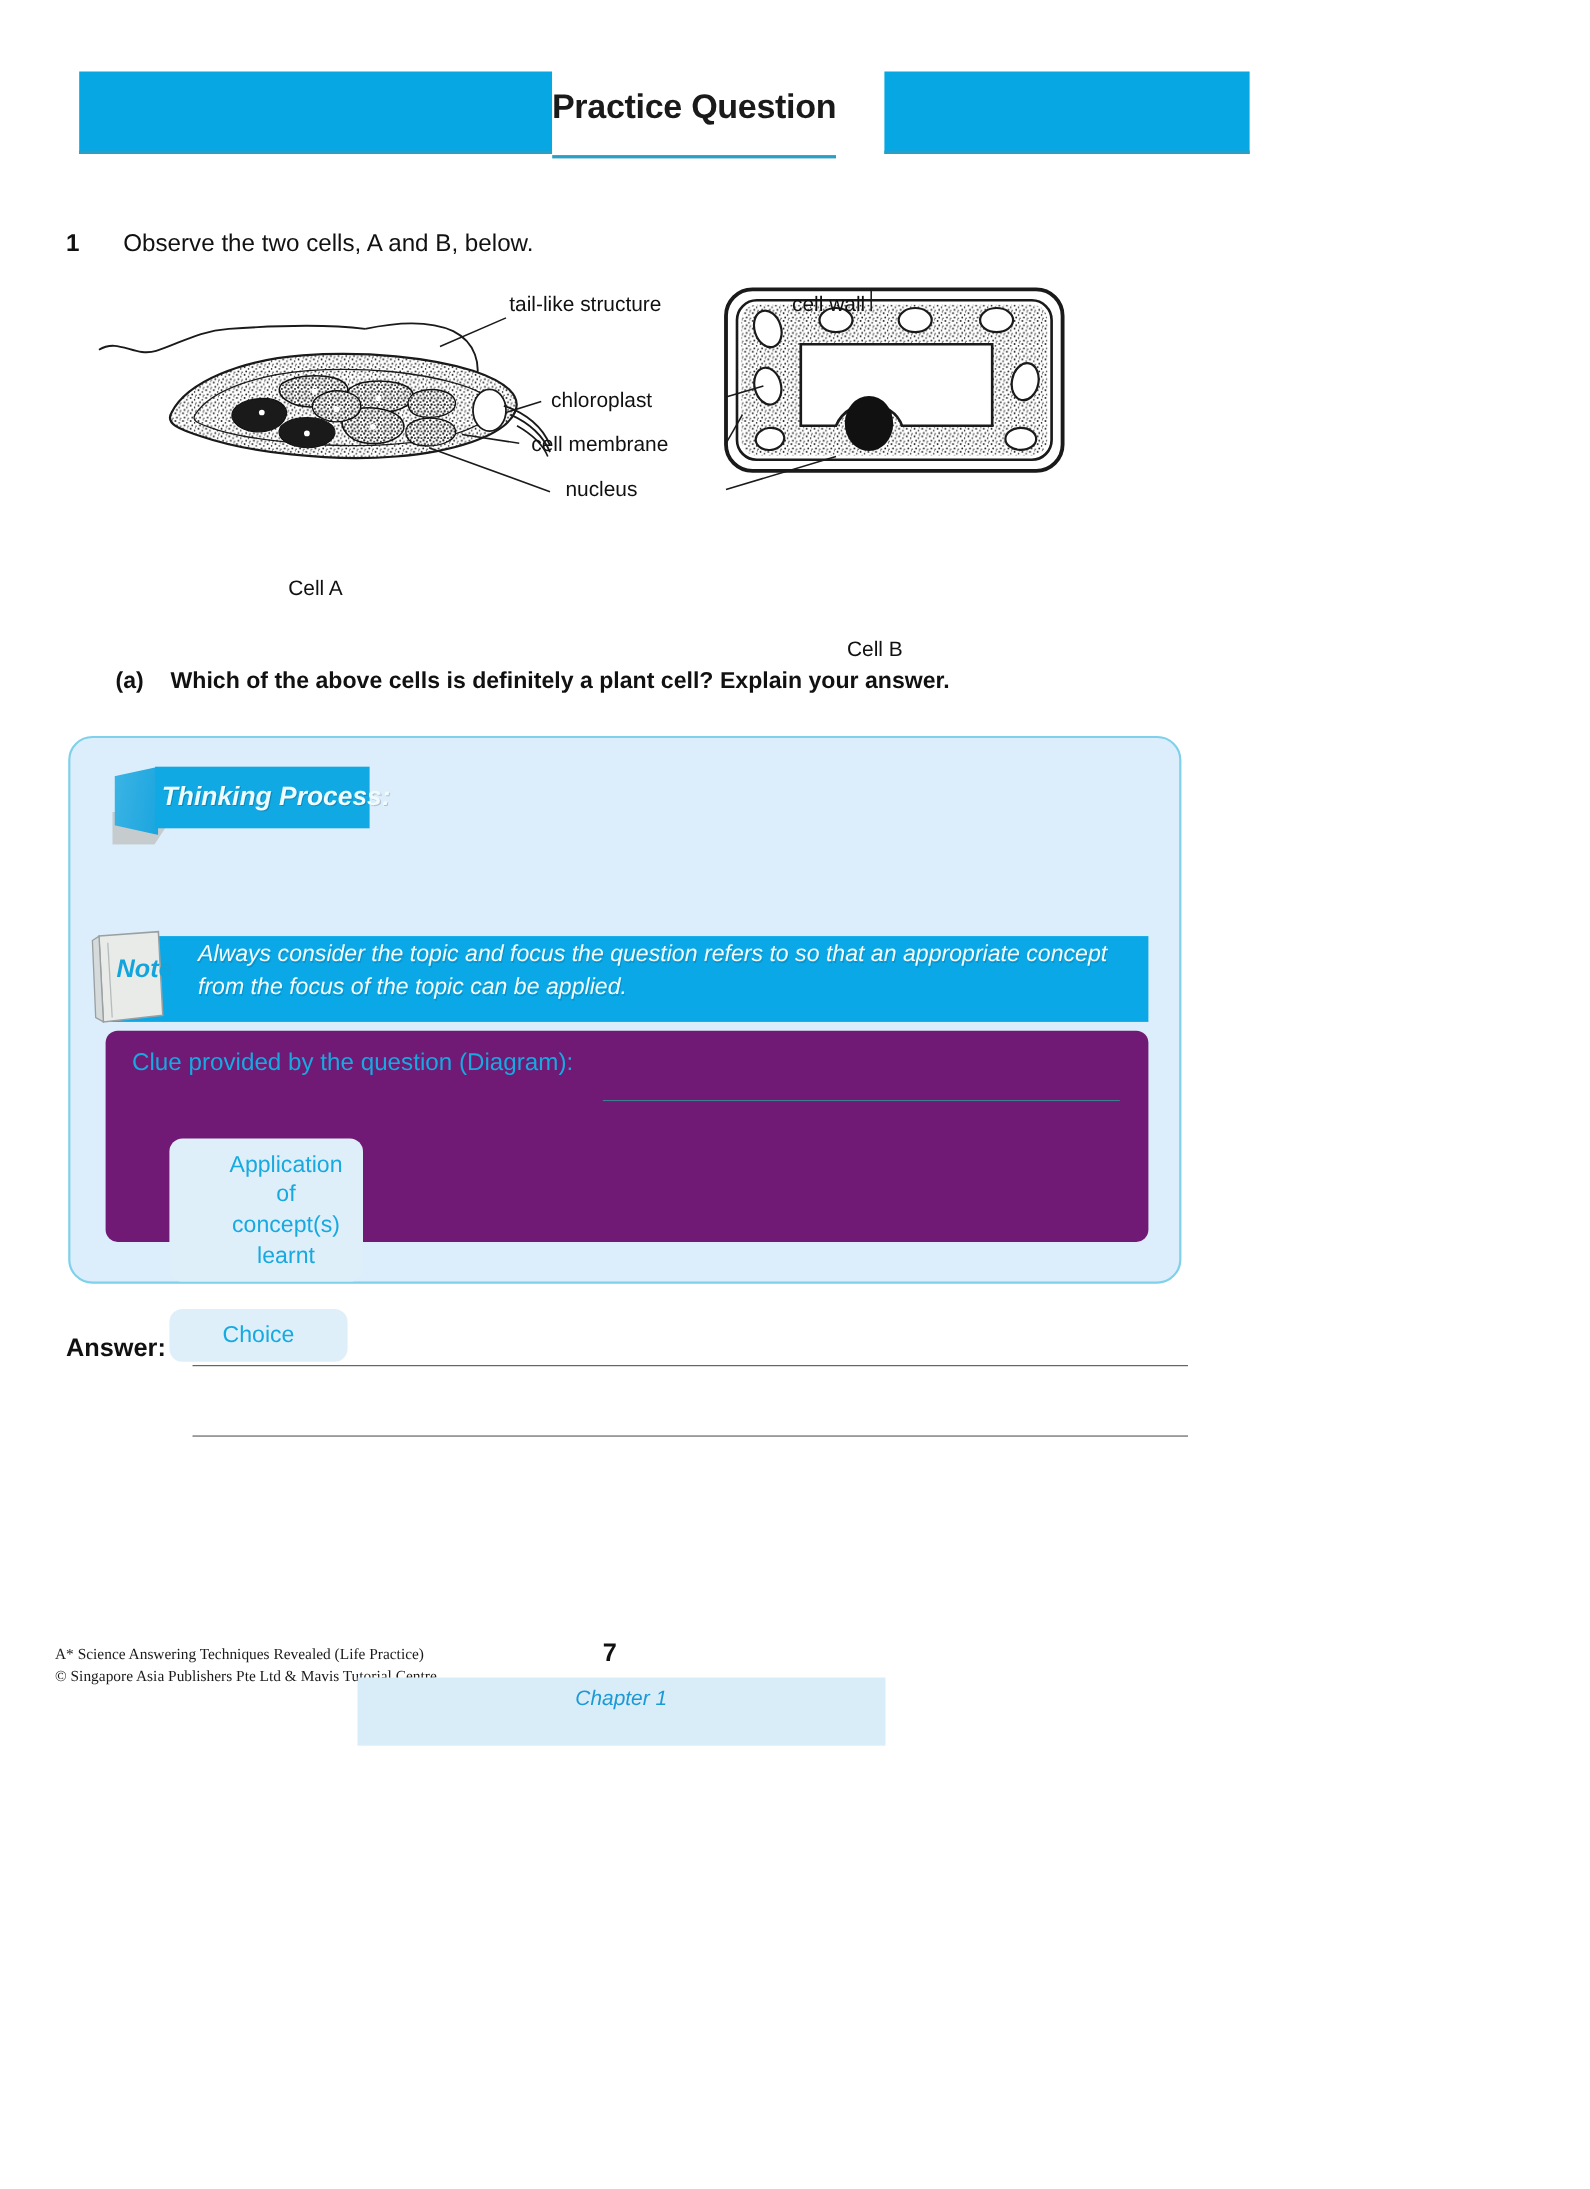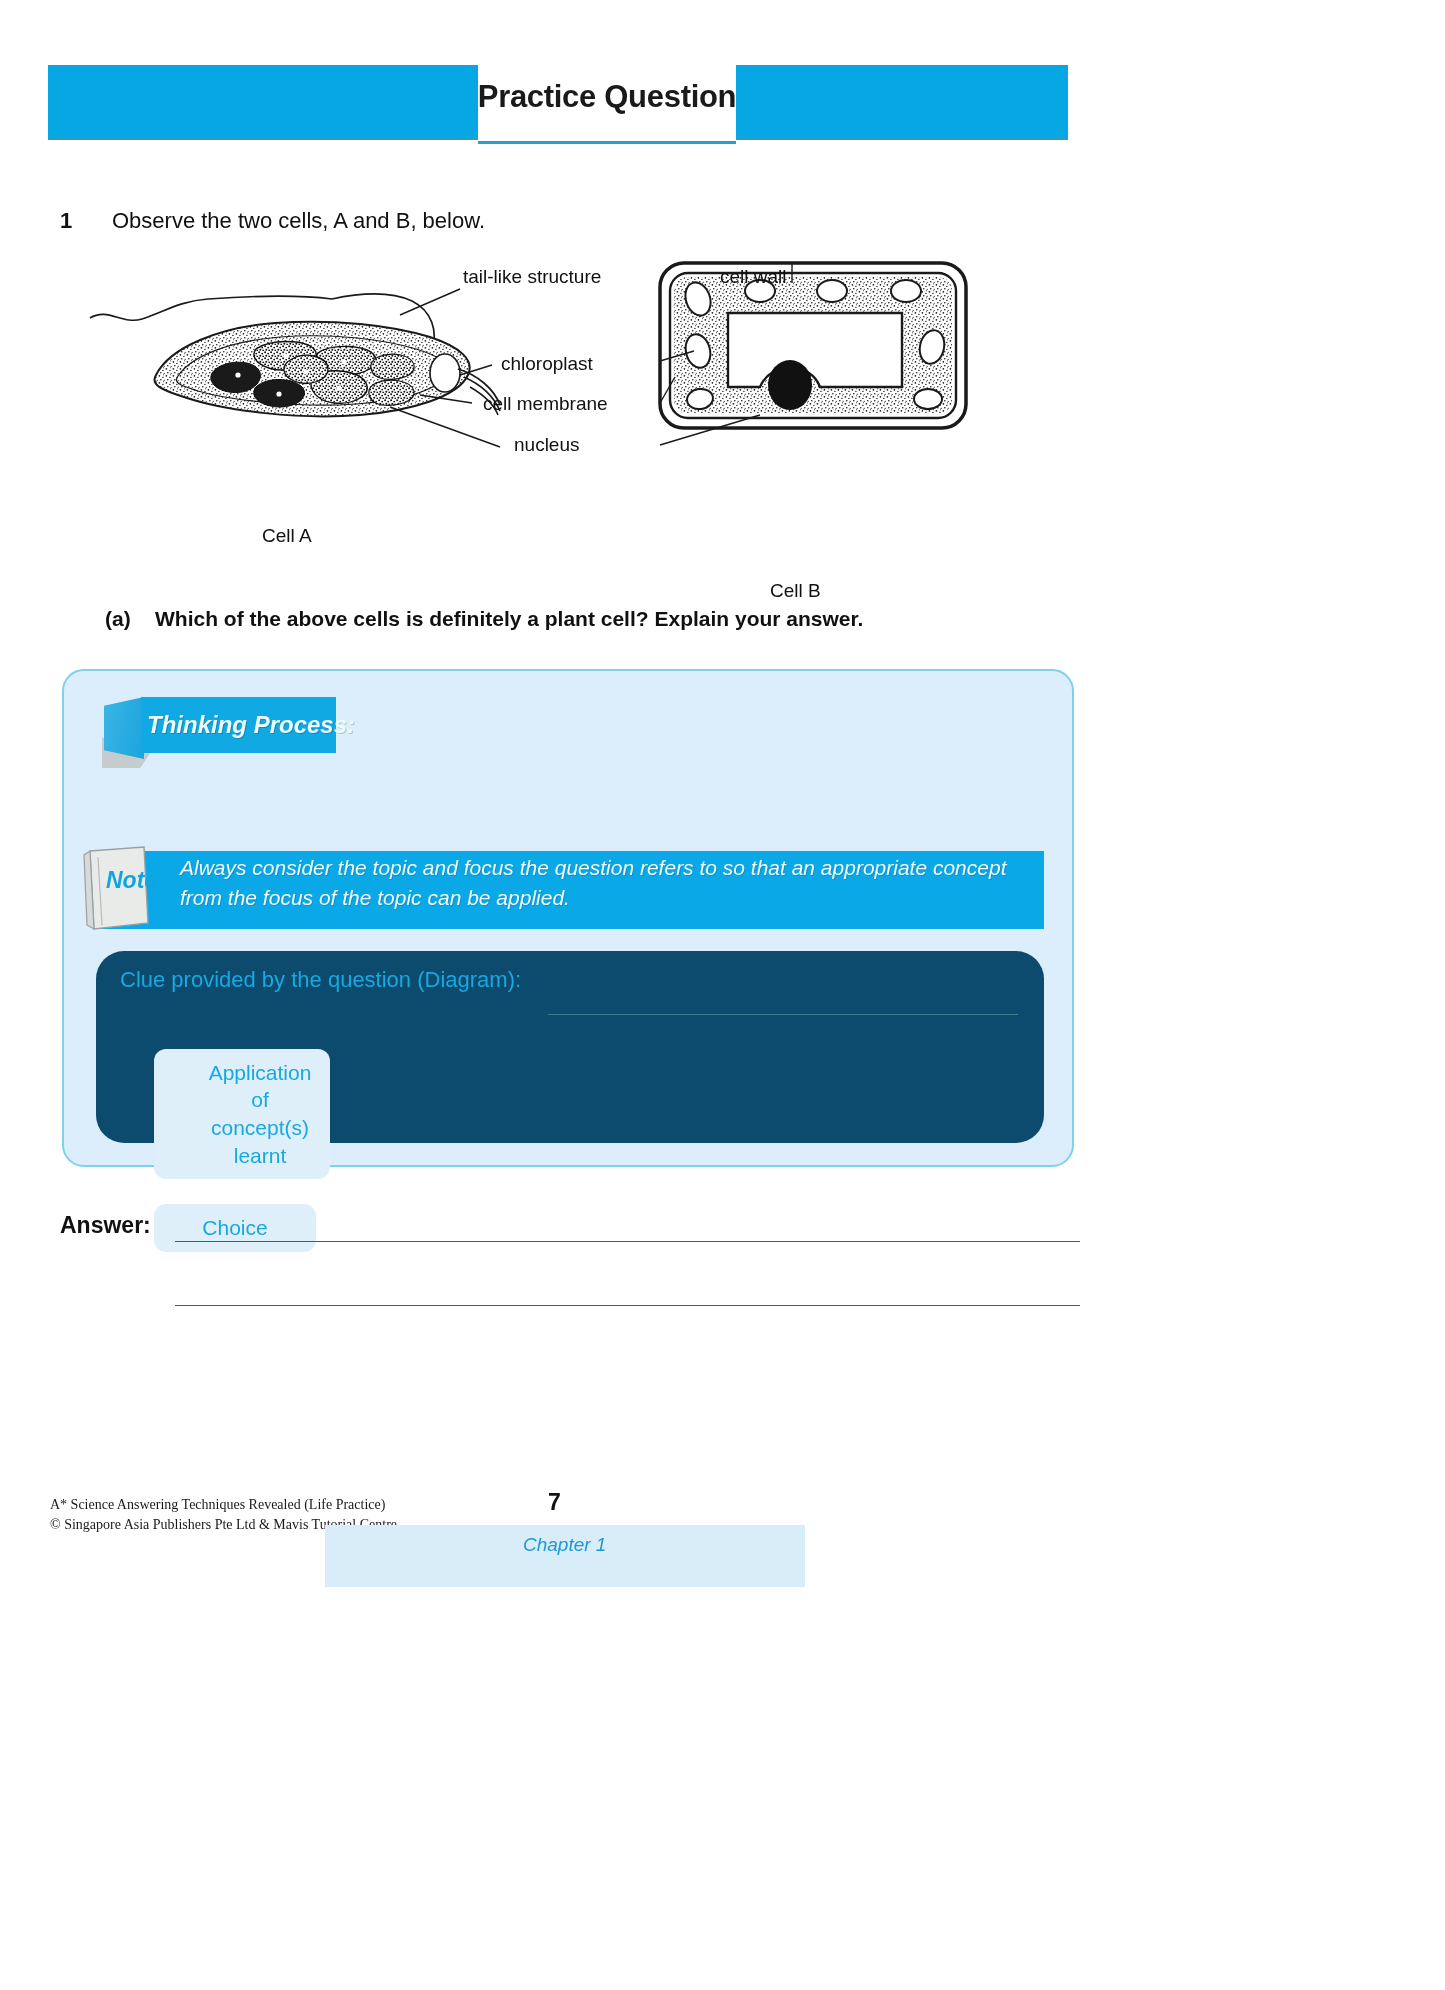--- a/index.html
+++ b/index.html
@@ -12,24 +12,25 @@
     background: #ffffff;
     font-family: "Liberation Sans", sans-serif;
     color: #111111;
     position: relative;
     overflow: hidden;
   }
 
   
   .header-banner {
     position: absolute;
-    left: 48px;
+    left: 72px;
     top: 65px;
     width: 1020px;
     height: 72px;
+    padding-left: 44px;
   }
   .header-bar-left {
     position: absolute;
     left: 0;
     top: 0;
     width: 430px;
     height: 72px;
     background: #06a7e2;
     border-bottom: 3px solid #2a9ec4;
   }
@@ -233,25 +234,25 @@
     font-style: italic;
     color: #f2fcff;
     line-height: 1.45;
     text-shadow: 1px 1px 0 rgba(0,0,0,0.12);
   }
 
   
   .clue-panel {
     position: absolute;
     left: 32px;
-    top: 280px;
+    top: 266px;
     width: 948px;
     height: 192px;
-    background: #0c4a6e;
-    border-radius: 28px;
+    background: #701a75;
+    border-radius: 11px;
   }
   .clue-title {
     position: absolute;
     left: 24px;
     top: 16px;
     font-size: 22px;
     color: #17a9e0;
   }
   .clue-blank-line {
     position: absolute;

